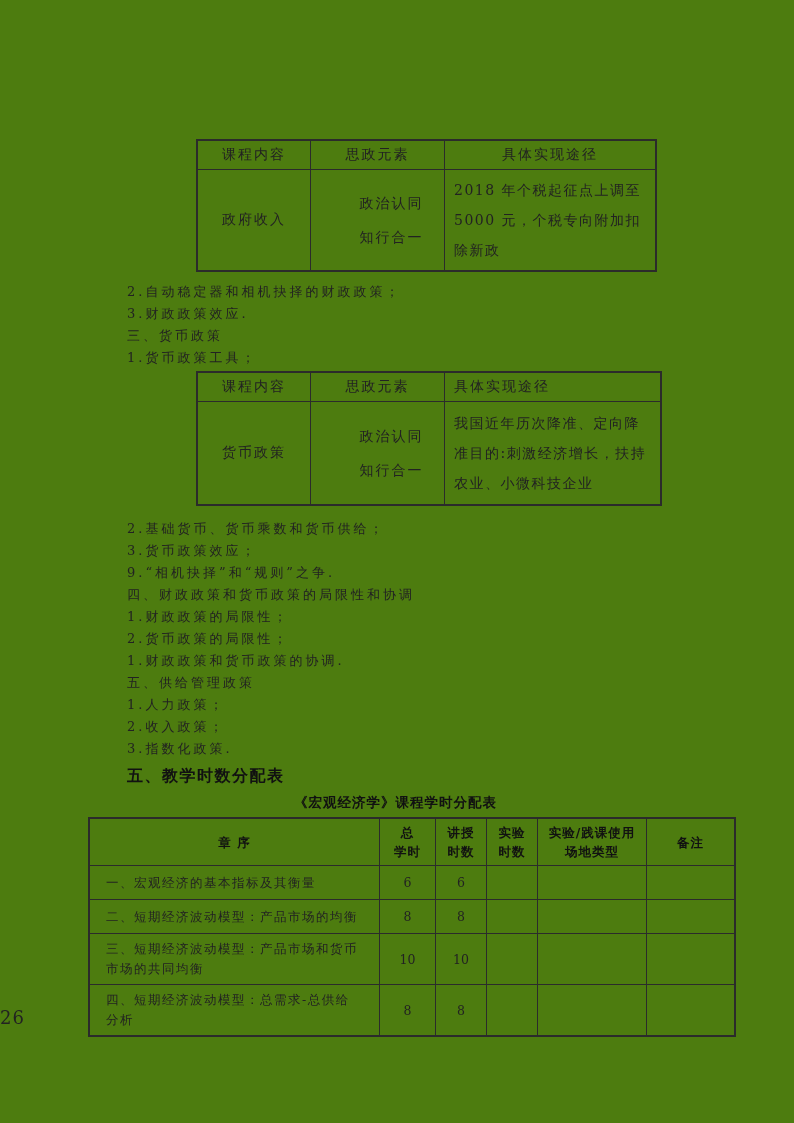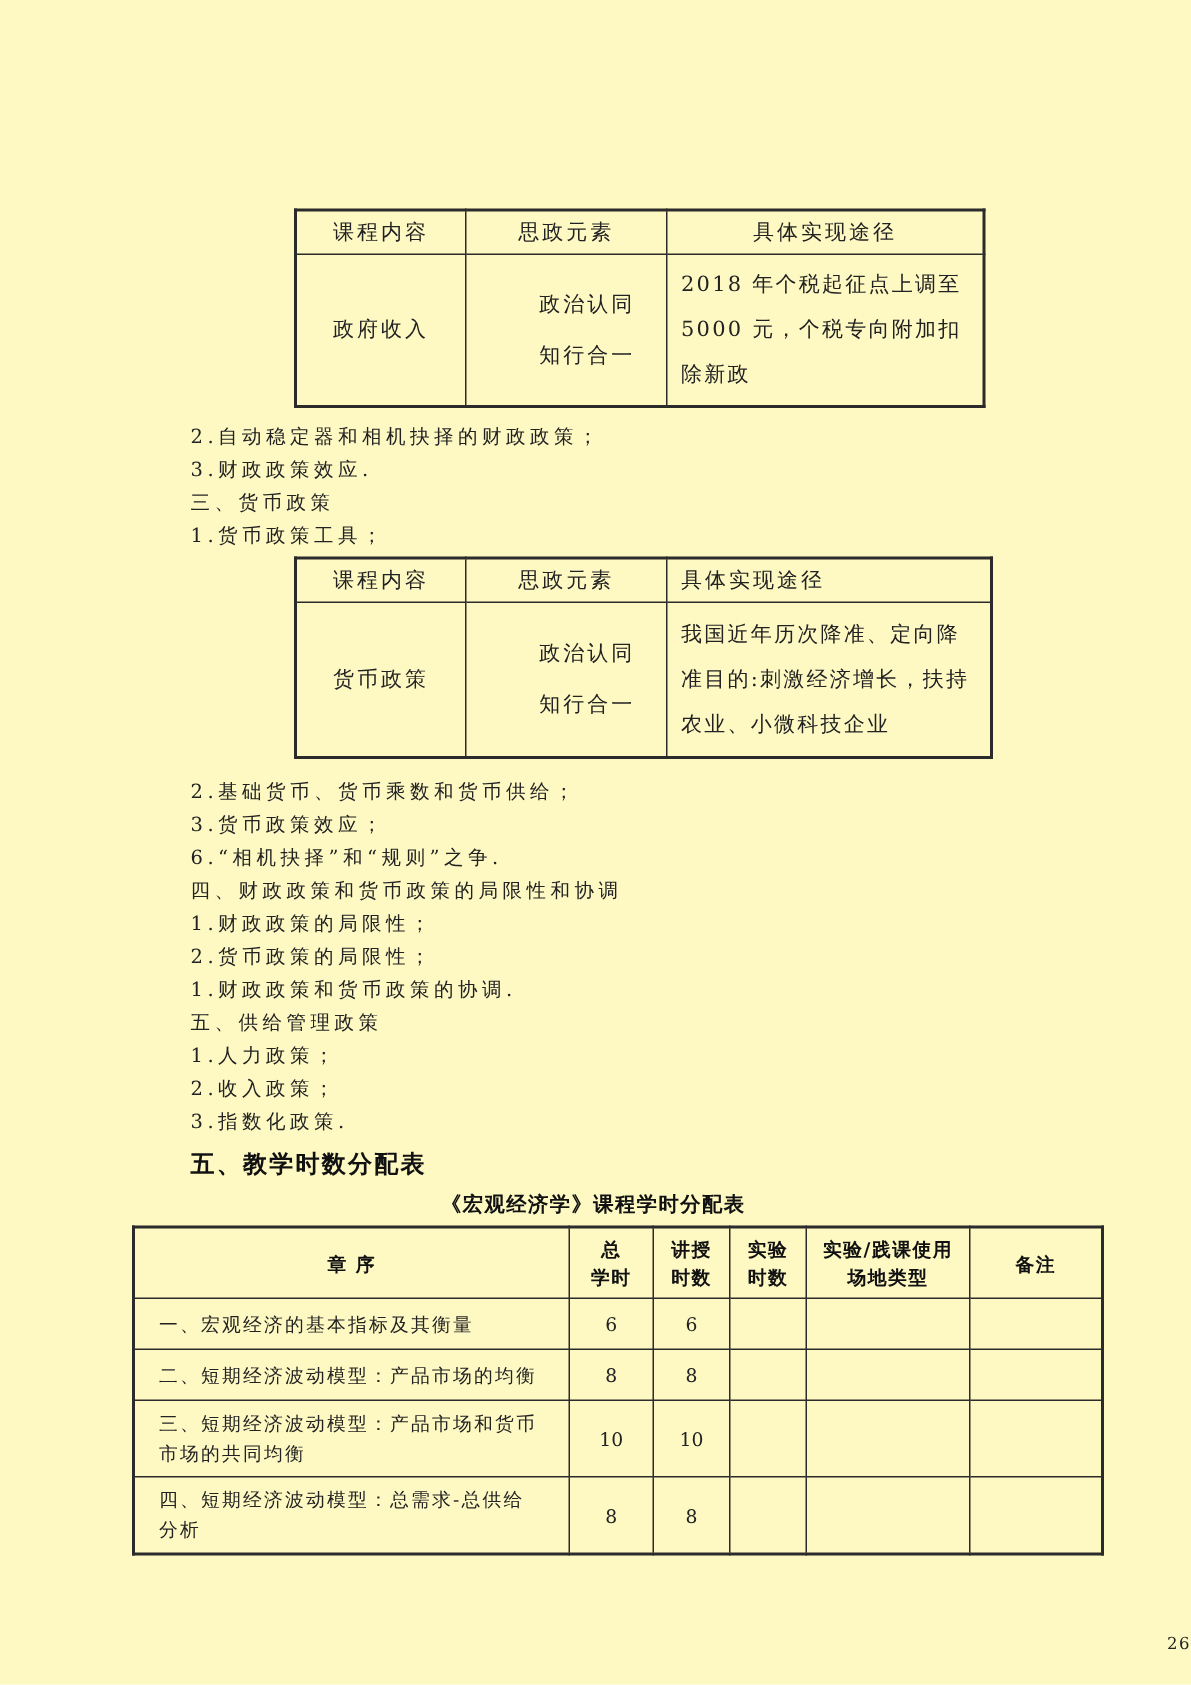--- a/index.html
+++ b/index.html
@@ -1,21 +1,21 @@
 <!DOCTYPE html>
 <html><head>
 <meta charset="utf-8">
 <style>
   html,body{margin:0;padding:0;}
   body{
     width:794px;height:1123px;background:#ffffff;
     font-family:"DejaVu Serif","Liberation Serif",serif;
     color:#222222;
   }
-  .page{position:relative;width:794px;height:1123px;overflow:hidden;background:#fef9c3;}
+  .page{position:relative;width:794px;height:1123px;overflow:hidden;background:#4d7c0f;}
 
   
   table{border-collapse:collapse;}
   .ctable{margin-left:196px;font-size:14px;border:2px solid #2b2b2b;}
   .ctable th,.ctable td{border:1px solid #2b2b2b;font-weight:normal;}
   .ctable th{height:28px;letter-spacing:2px;text-align:center;padding:0 4px;}
   .ctable .w1{width:104px;}
   .ctable .w2{width:125px;}
   .ctable .w3{width:202px;}
   .ctable .cell-course{text-align:center;letter-spacing:2px;}
@@ -55,21 +55,21 @@
   .t3 .c-total{width:51px;}
   .t3 .c-lecture{width:46px;}
   .t3 .c-lab{width:46px;}
   .t3 .c-venue{width:104px;}
   .t3 .c-remark{width:83px;}
   .t3 td.chapter{text-align:left;padding:3px 16px;letter-spacing:1.5px;line-height:20px;}
   .t3 td.num{text-align:center;letter-spacing:0;}
   .t3 .r-short td{height:27px;}
   .t3 .r-tall td{height:44px;}
 
-  .pageno{position:absolute;top:1089px;left:0;width:794px;text-align:right;font-size:11px;letter-spacing:1px;}
+  .pageno{position:absolute;top:1007px;left:0;width:794px;text-align:left;font-size:18px;letter-spacing:1px;}
 </style>
 </head>
 <body>
 
 <div class="page">
 
   <table class="ctable t1">
     <tbody>
         <tr>
       <th class="w1">课程内容</th>
@@ -108,21 +108,21 @@
         <div>知行合一</div>
       </td>
       <td class="cell-approach">我国近年历次降准、定向降准目的:刺激经济增长，扶持农业、小微科技企业</td>
     </tr>
   </tbody>
     </table>
 
   <div class="list list2">
     <div>2.基础货币、货币乘数和货币供给；</div>
     <div>3.货币政策效应；</div>
-    <div>6.“相机抉择”和“规则”之争.</div>
+    <div>9.“相机抉择”和“规则”之争.</div>
     <div>四、财政政策和货币政策的局限性和协调</div>
     <div>1.财政政策的局限性；</div>
     <div>2.货币政策的局限性；</div>
     <div>1.财政政策和货币政策的协调.</div>
     <div>五、供给管理政策</div>
     <div>1.人力政策；</div>
     <div>2.收入政策；</div>
     <div>3.指数化政策.</div>
   </div>
 

